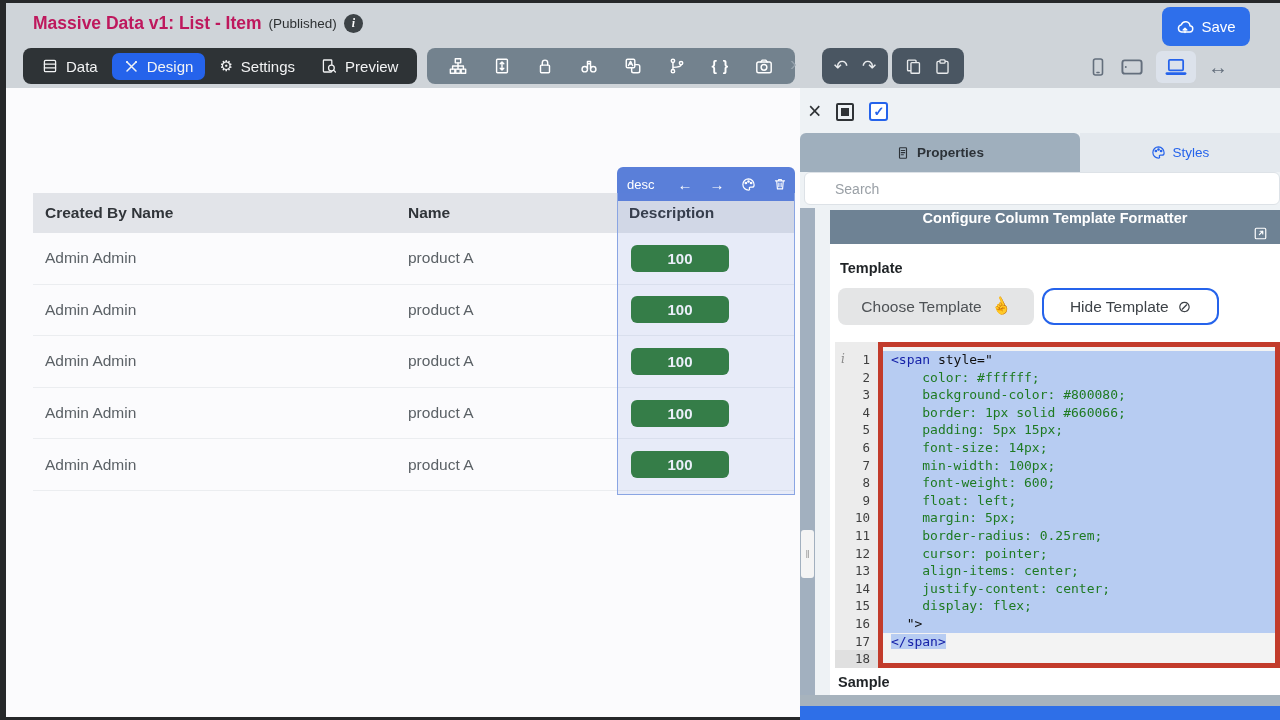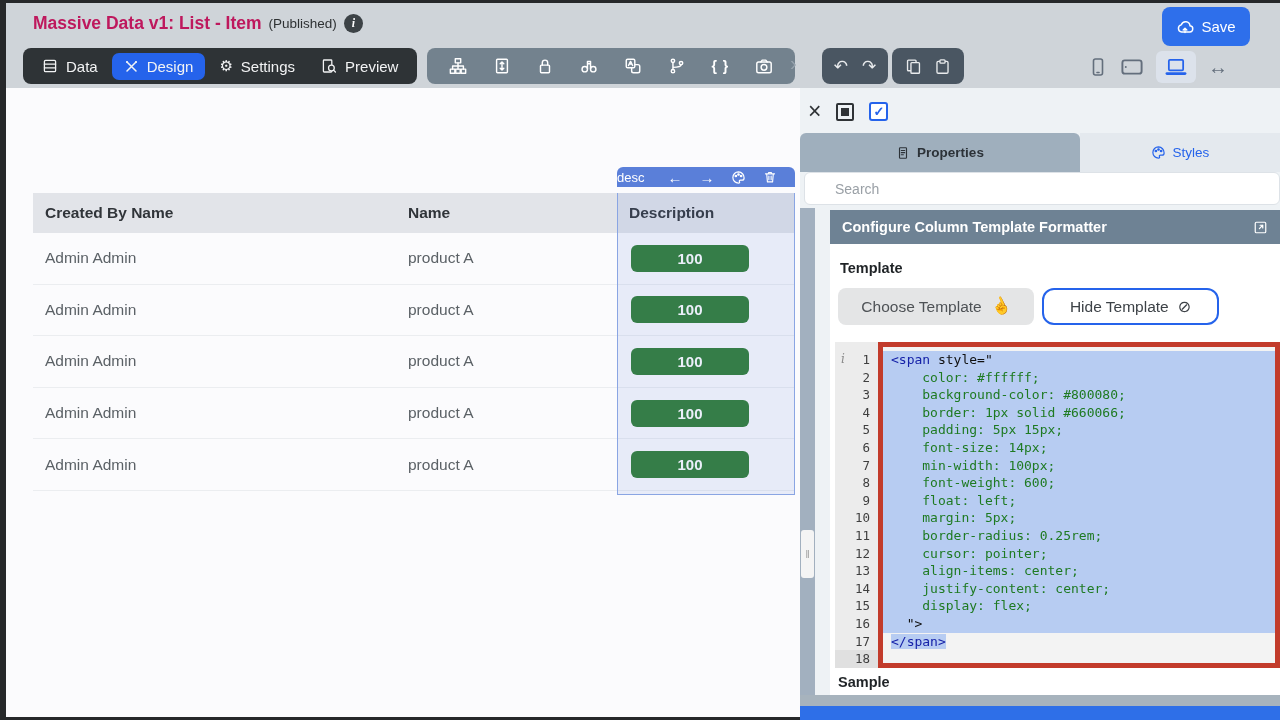--- a/index.html
+++ b/index.html
@@ -41,24 +41,24 @@
   .dev.arrows { font-size:20px; }
 
   
   .canvas { position:absolute; left:6px; top:88px; width:794px; height:629px; background:#fbfbfd; }
   .dtable { position:absolute; left:27px; top:105px; width:762px; }
   .thead { display:flex; height:40px; background:#e2e4e9; align-items:center; }
   .thead .tcell { font-weight:bold; font-size:15.5px; color:#303439; }
   .trow { display:flex; height:51.6px; align-items:center; border-bottom:1px solid #ebedf0; background:#fbfbfd; }
   .tcell { padding-left:12px; font-size:15.5px; color:#5b6166; }
   .c1 { width:363px; } .c2 { width:221px; } .c3 { width:178px; }
-  .badge { display:flex; align-items:center; justify-content:center; width:118px; height:27px;
+  .badge { display:flex; align-items:center; justify-content:center; width:98px; height:27px;
     border-radius:6px; color:#fff; font-weight:bold; font-size:15px; margin-left:2px; cursor:pointer; }
-  .col-toolbar { position:absolute; left:611px; top:79px; width:178px; height:20px; background:#5a7fd9;
-    border-radius:6px 6px 0 0; display:flex; align-items:center; color:#fff; padding:0 0; gap:17px; }
+  .col-toolbar { position:absolute; left:611px; top:79px; width:178px; height:34px; background:#5a7fd9;
+    border-radius:6px 6px 0 0; display:flex; align-items:center; color:#fff; padding:0 10px; gap:17px; }
   .col-toolbar .lbl { font-size:13px; margin-right:6px; }
   .ct-icon { cursor:pointer; display:flex; align-items:center; font-size:15px; }
   .col-overlay { position:absolute; left:611px; top:105px; width:178px; height:302px;
     background:rgba(100,135,215,0.13); border:1px solid #8aa5e3; border-top:none; pointer-events:none; }
 
   
   .panel { position:absolute; left:800px; top:88px; width:480px; height:632px; background:#eef2f5; overflow:hidden; }
   .picons { position:absolute; left:8px; top:12px; display:flex; align-items:center; gap:15px; }
   .pclose { font-size:23px; color:#2f3336; line-height:1; cursor:pointer; }
   .pwindow { width:18px; height:18px; border:2px solid #2f3336; border-radius:2px; position:relative; cursor:pointer; }
@@ -72,21 +72,21 @@
   .ptab.styles { flex:1; background:#e4e9ee; font-size:13.5px; color:#2563eb; }
   .psearch { position:absolute; left:4px; top:84px; width:476px; height:33px; background:#fff;
     border:1px solid #dde2e7; border-radius:6px; font-size:14px; color:#3c4043; padding-left:30px;
     font-family:inherit; }
   .psearch::placeholder { color:#9aa0a6; }
   .scrollstrip { position:absolute; left:0; top:120px; width:15px; height:497px; background:#a2b0bf; }
   .scrollhandle { position:absolute; left:1px; top:322px; width:13px; height:48px; background:#f4f4f4;
     border-radius:3px; display:flex; align-items:center; justify-content:center; font-size:10px;
     color:#9a9a9a; cursor:grab; }
   .cardhead { position:absolute; left:30px; top:122px; width:450px; height:34px; background:#6e8294;
-    display:flex; align-items:center; color:#fff; font-size:14.5px; font-weight:bold; padding:0 12px; }
+    display:flex; align-items:center; color:#fff; font-size:14.5px; font-weight:bold; padding:0 12px;flex-direction:column; }
   .cardhead .xp { margin-left:auto; display:flex; align-items:center; cursor:pointer; }
   .cardbody { position:absolute; left:30px; top:156px; width:450px; height:451px; background:#fff; }
   .tmpl-label { position:absolute; left:10px; top:16px; font-size:14.5px; font-weight:bold; color:#1f2326; }
   .btn-choose { position:absolute; left:8px; top:44px; width:196px; height:37px; background:#e4e5e6;
     border:none; border-radius:8px; font-size:15.5px; color:#4e5256; display:flex; align-items:center;
     justify-content:center; gap:9px; cursor:pointer; font-family:inherit; }
   .btn-choose .hand { font-size:16px; color:#5b6166; transform:rotate(-25deg); }
   .btn-hide { position:absolute; left:212px; top:44px; width:177px; height:37px; background:#fff;
     border:2px solid #2563eb; border-radius:12px; font-size:15.5px; color:#3d4247; display:flex;
     align-items:center; justify-content:center; gap:9px; cursor:pointer; font-family:inherit; }

